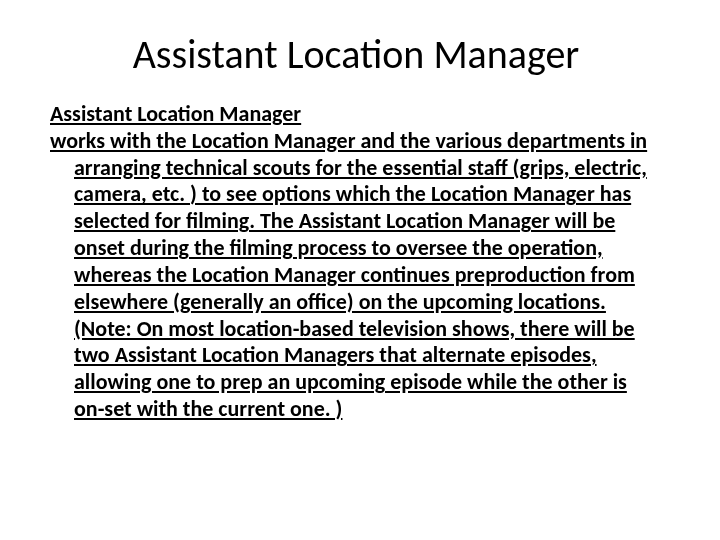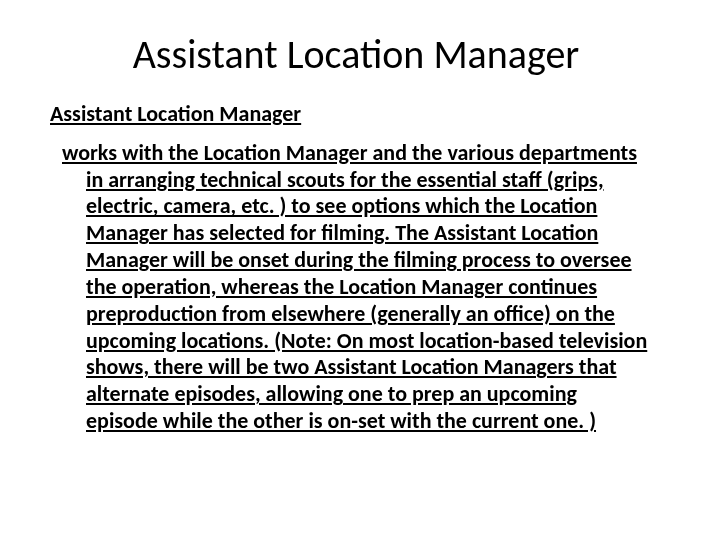--- a/index.html
+++ b/index.html
@@ -28,21 +28,21 @@
   }
   .body {
     font-size: 22px;
     line-height: 1.22;
     font-weight: 700;
     text-decoration: underline;
     text-align: left;
     padding-left: 0px;
   }
   .body p {
-    margin: 12px;
+    margin: 0;
     text-indent: -24px;
     padding-left: 24px;
   }
   .body .firstline {
     margin: 0;
     text-indent: 0;
     padding-left: 0;
   }
 </style>
 </head>

